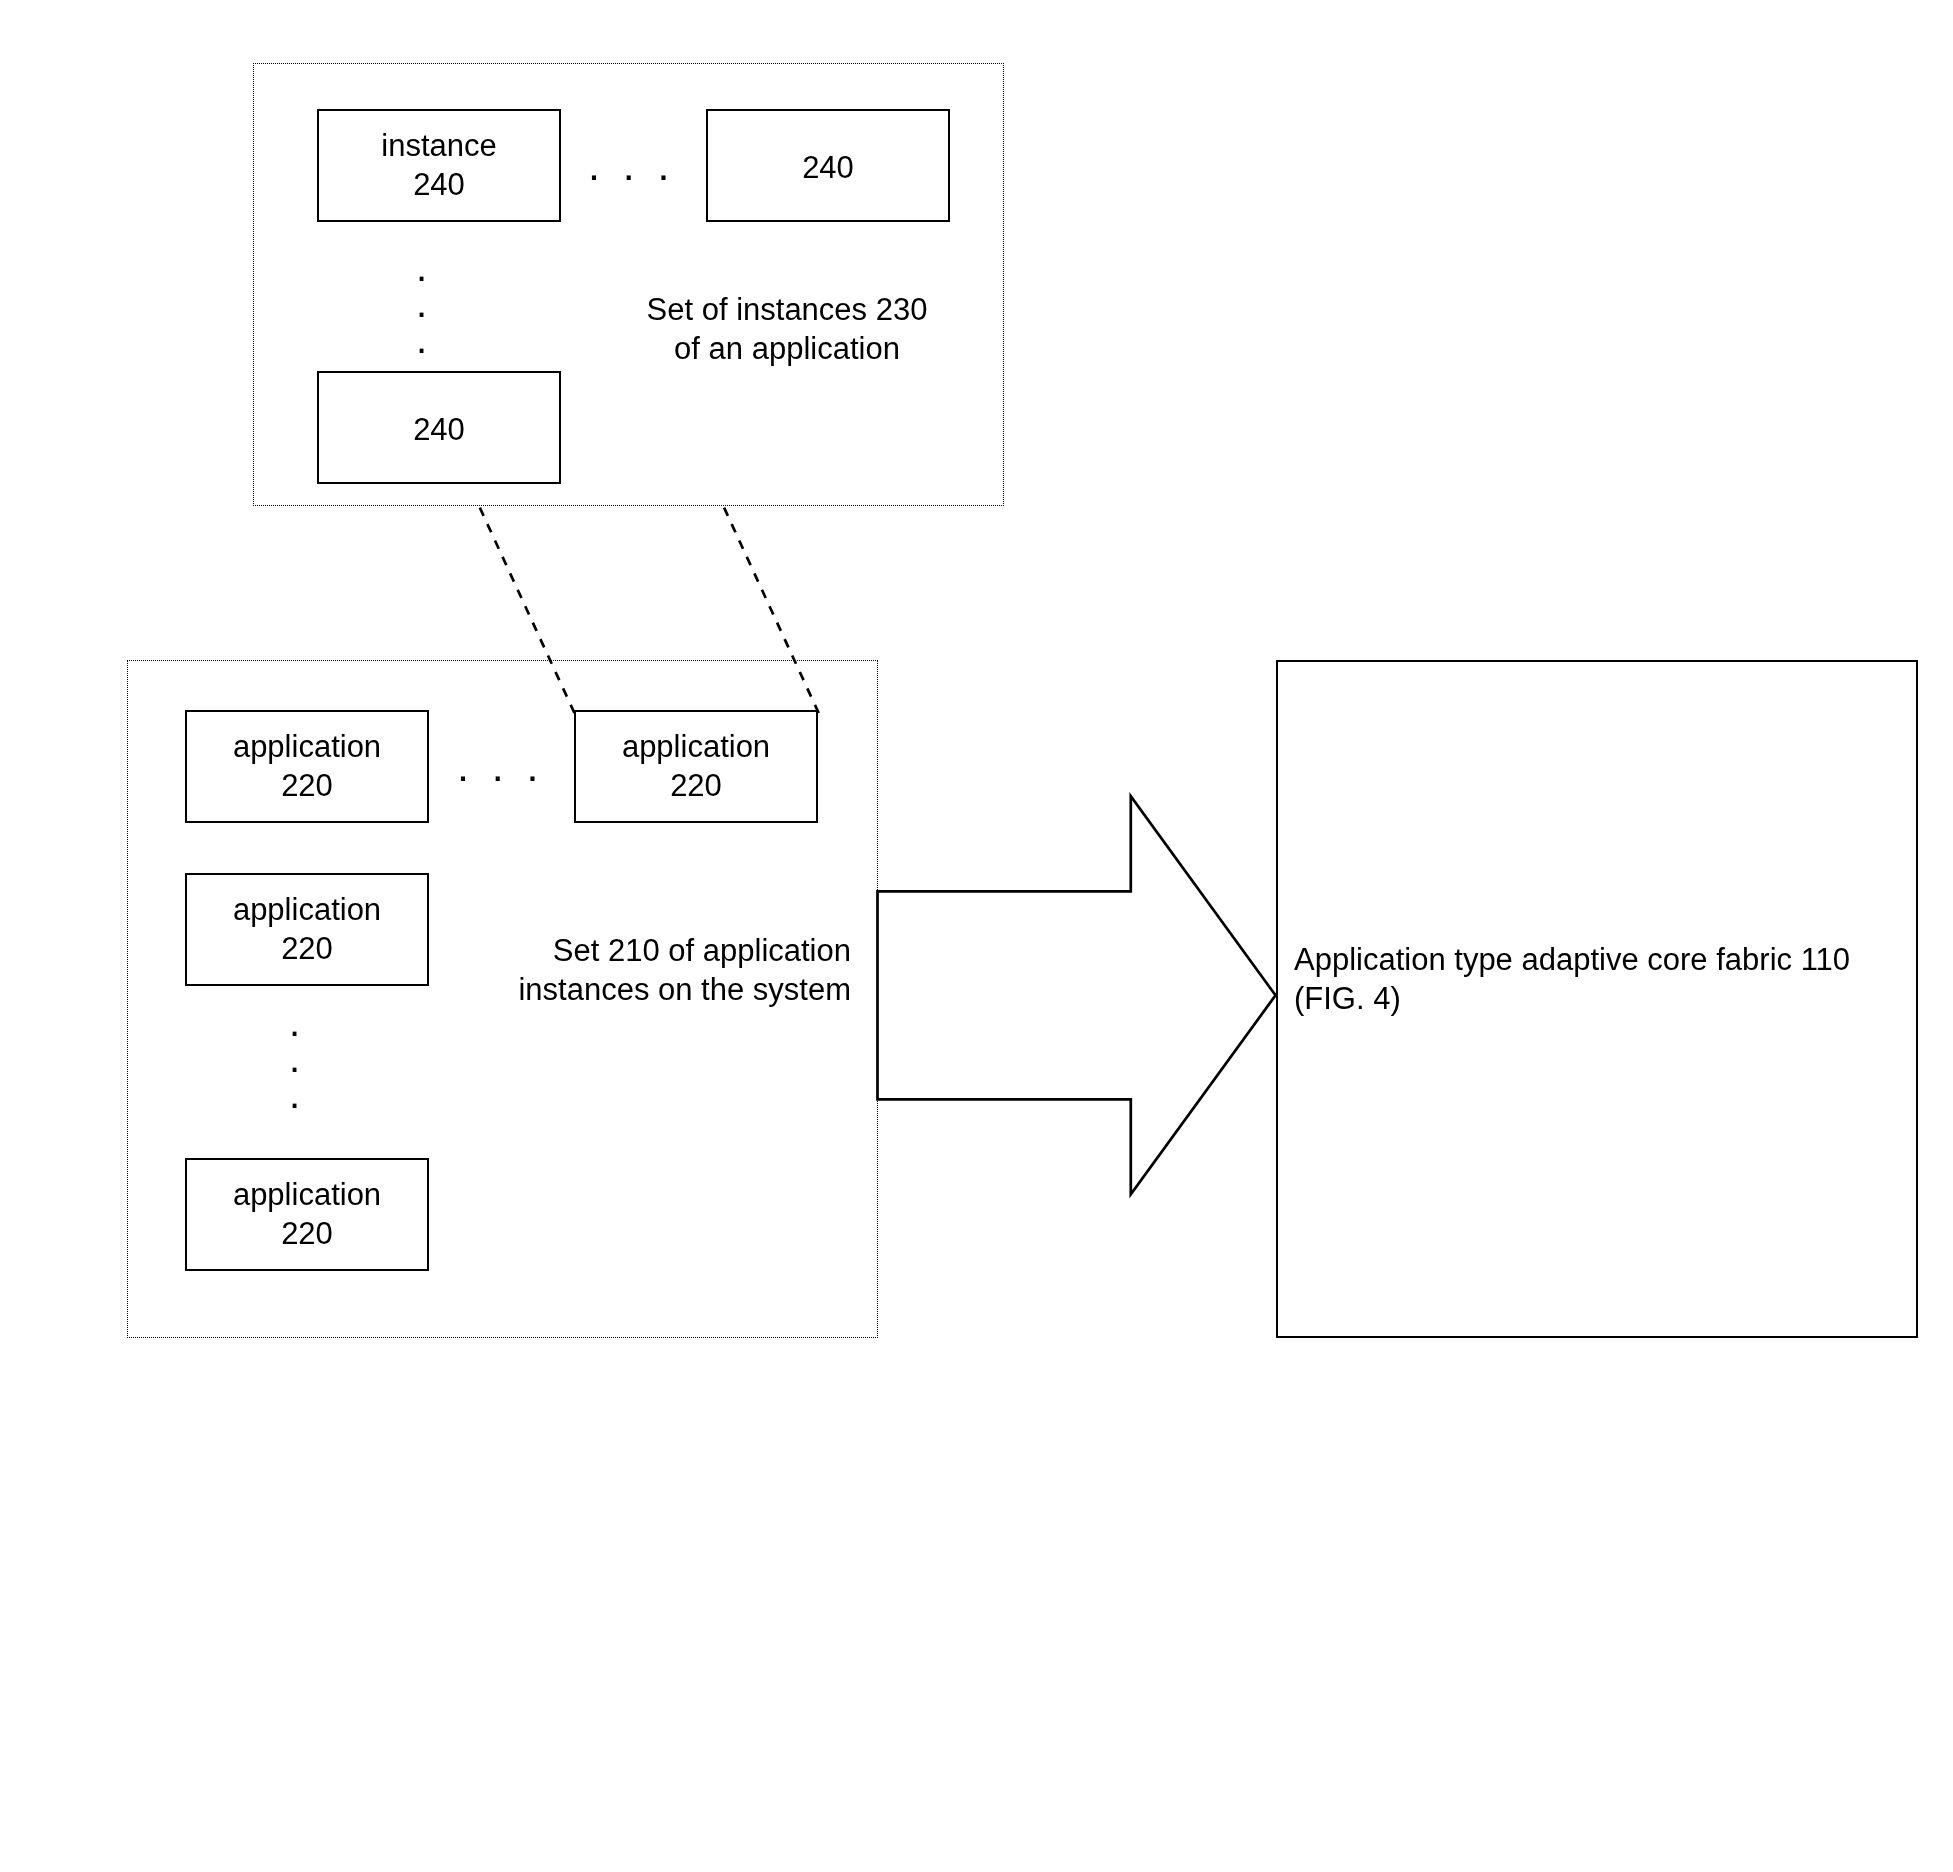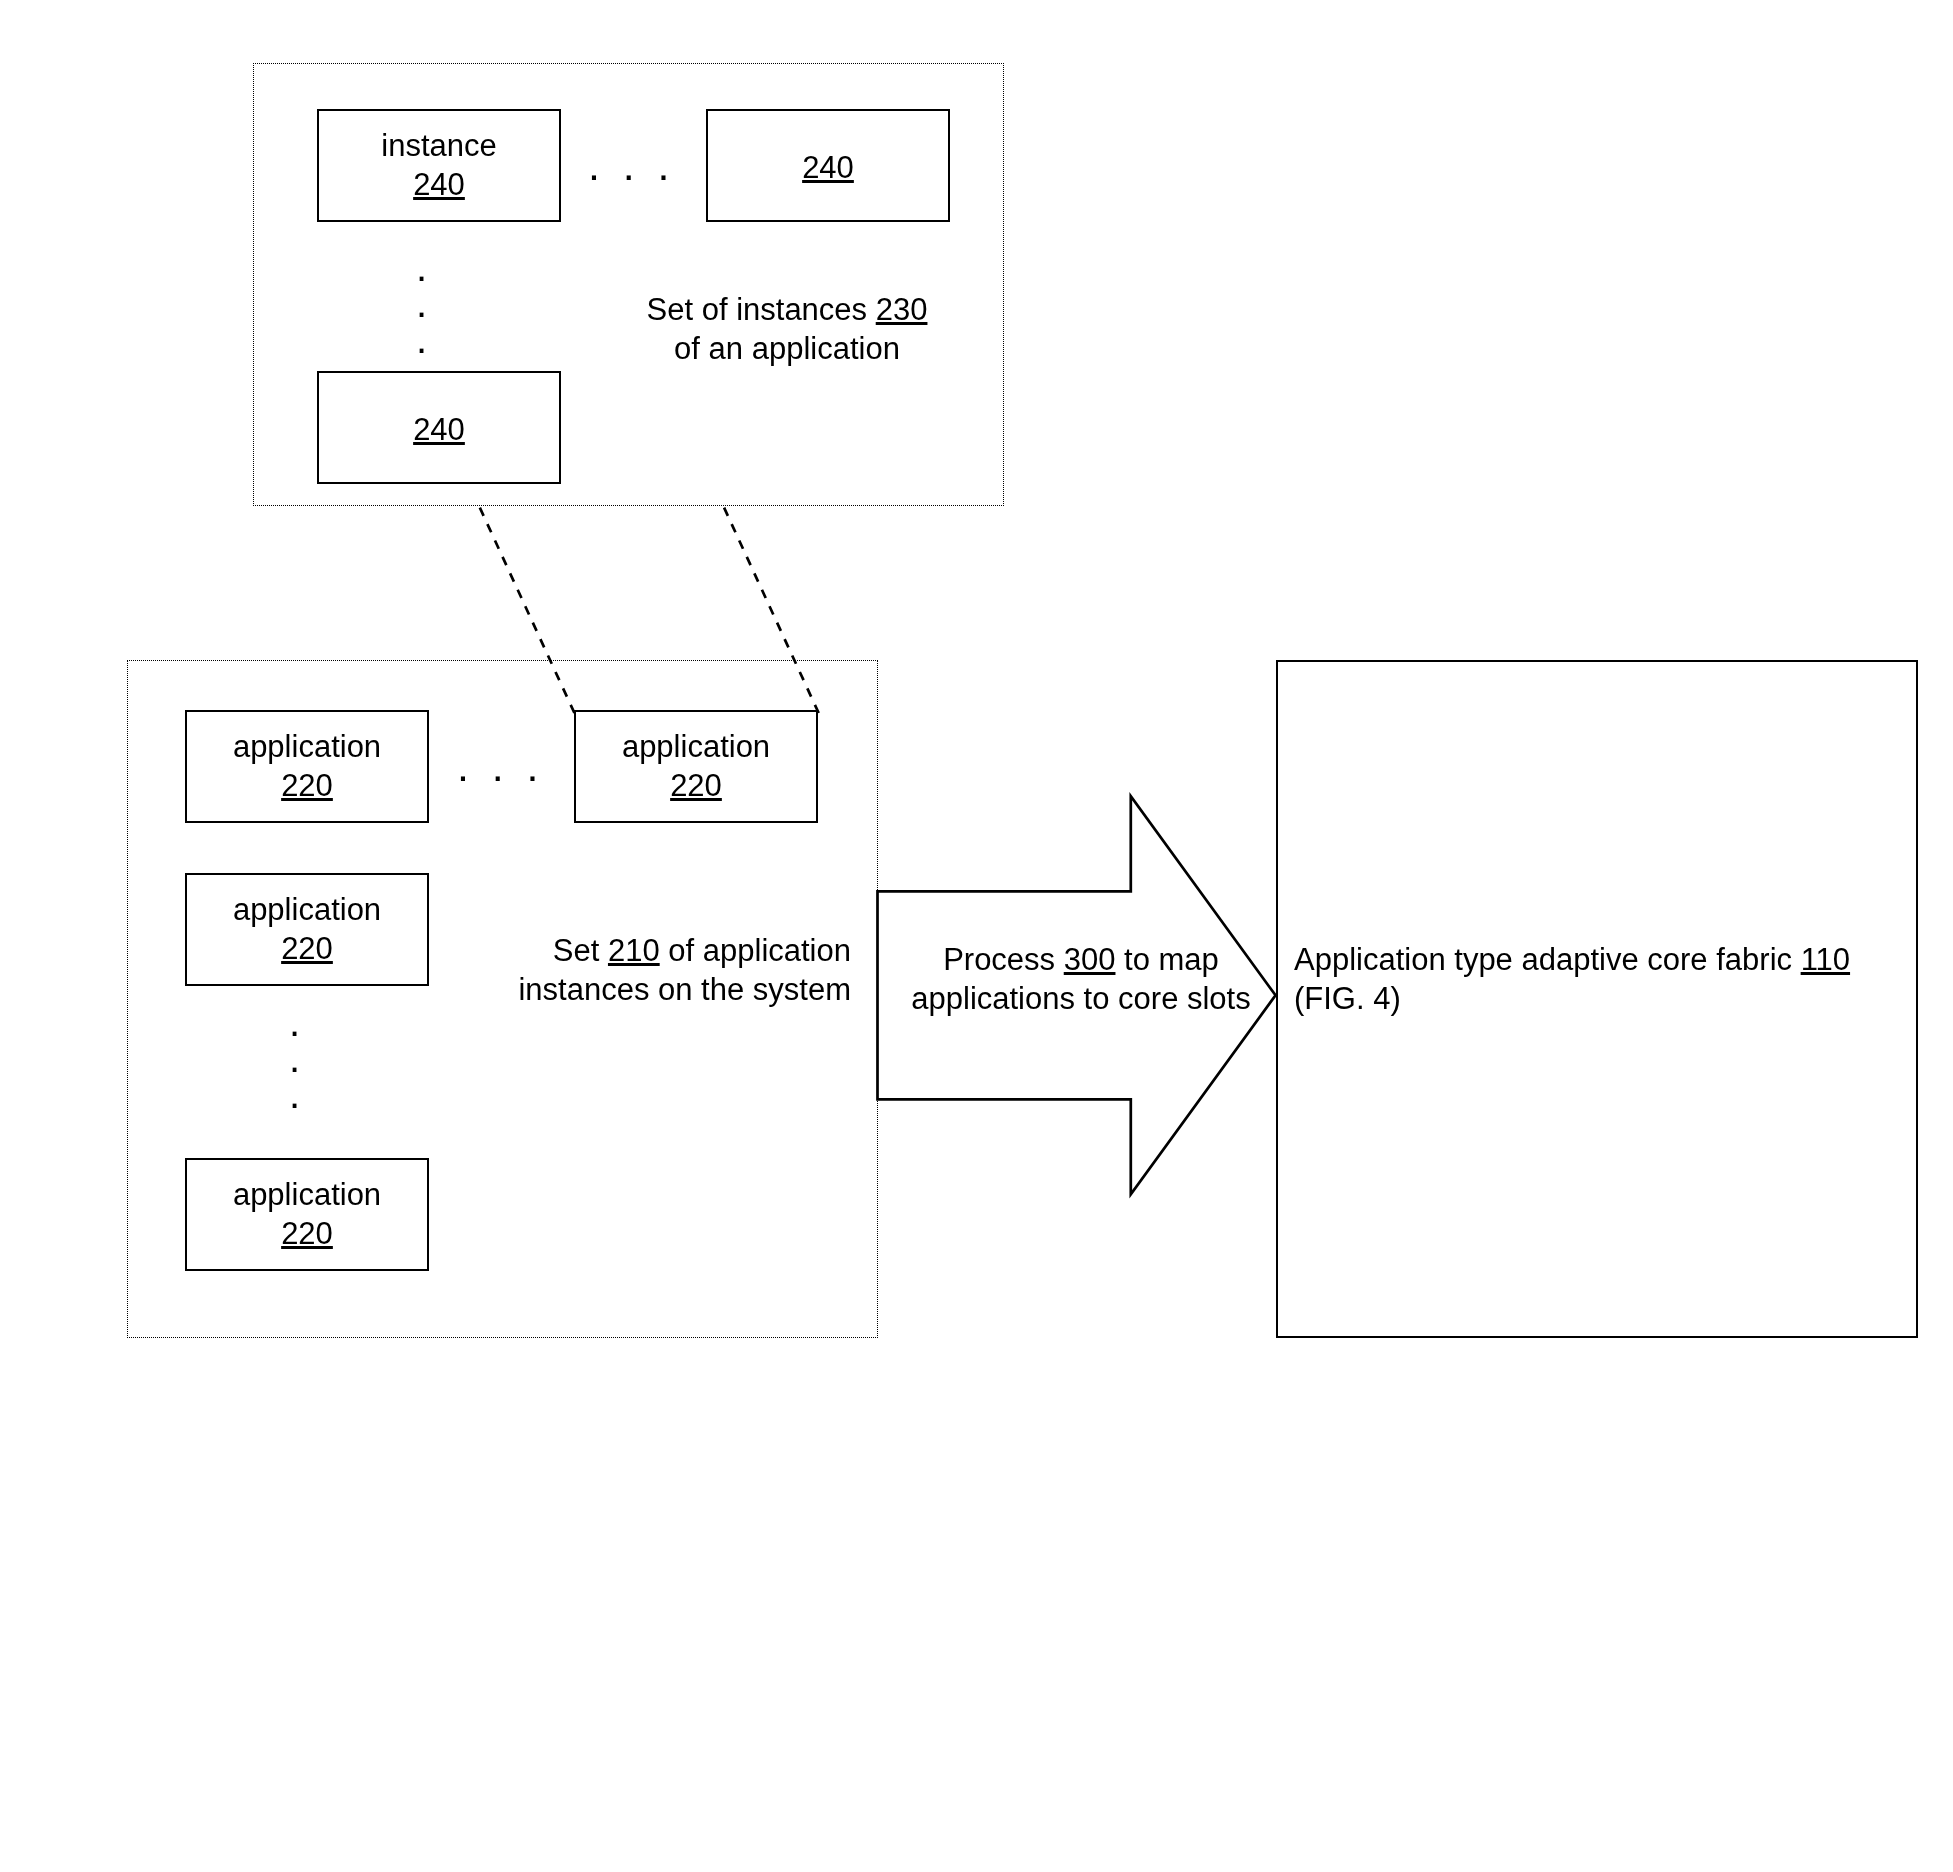--- a/index.html
+++ b/index.html
@@ -27,21 +27,20 @@
   .lbl {
     font-size: 31px;
     color: #000;
     line-height: 1.25;
     text-align: center;
   }
   .lbl-block {
     position: absolute;
   }
   .u {
-    text-decoration: underline;
   }
   .fig {
     position: absolute;
     font-size: 81px;
     font-weight: bold;
     color: #000;
   }
   
   .dots {
     position: absolute;
@@ -132,24 +131,20 @@
     <span>Set </span><span class="u">210</span><span> of application instances on the system</span>
   </div>
 
   <div class="solid-box" style="left:1276px; top:660px; width:642px; height:678px;">
   </div>
   <div class="lbl-block lbl" style="left:1294px; top:941px; width:606px; text-align:left;">
     <span>Application type adaptive core fabric  </span><span class="u">110</span><br>
     <span>(FIG. 4)</span>
   </div>
 
-  <div class="lbl-block lbl" style="left:891px; top:941px; width:380px; text-align:center;">
-    <span>Process </span><span class="u">300</span><span> to map</span><br>
-    <span>applications to core slots</span>
-  </div>
 
 
   <svg class="overlay" viewBox="0 0 2160 2070">
 
     <line x1="635" y1="788" x2="530" y2="560" stroke="#000" stroke-width="3" stroke-dasharray="10 10"></line>
     <line x1="905" y1="788" x2="800" y2="560" stroke="#000" stroke-width="3" stroke-dasharray="10 10"></line>
 
     <path d="
       M 970 985
       L 1250 985

